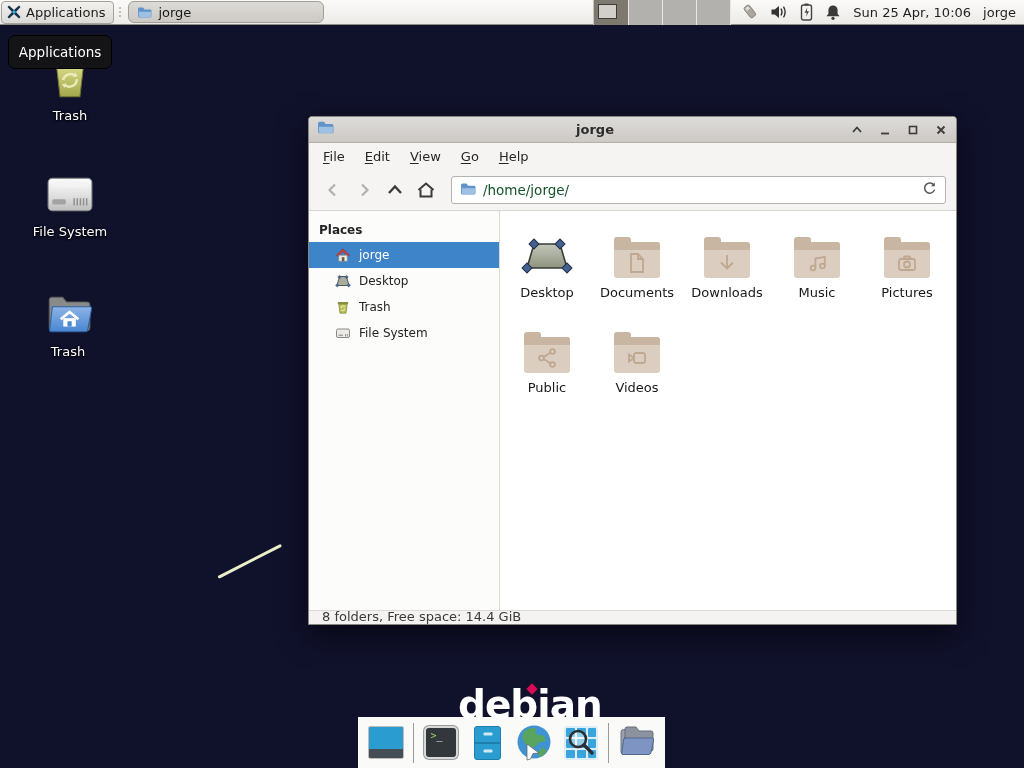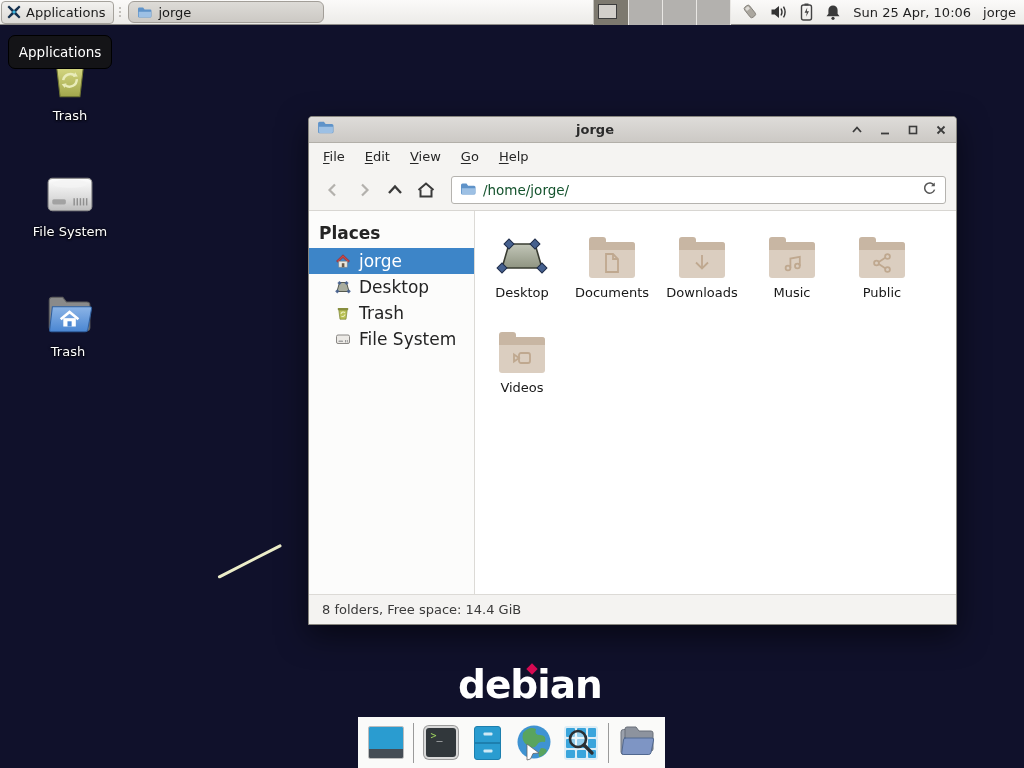--- a/index.html
+++ b/index.html
@@ -37,21 +37,21 @@
   
   .dicon { position:absolute; width:96px; text-align:center; }
   .dicon .ic { height:50px; display:flex; justify-content:center; align-items:flex-end; }
   .dicon .lbl { margin-top:6px; color:#fff; font-size:13px; text-shadow:0 1px 2px #000, 0 0 3px #000; }
 
   
   .cursor-line { position:absolute; left:218px; top:576px; width:71px; height:2.5px;
     background:#ecedc9; transform:rotate(-27deg); transform-origin:left center; border-radius:2px; z-index:5; }
 
   
-  .debian { position:absolute; left:458px; top:662px; color:#fff; font-size:39px; font-weight:600;
+  .debian { position:absolute; left:458px; top:682px; color:#fff; font-size:39px; font-weight:600;
     letter-spacing:-1px; }
   .debian .diamond { position:absolute; left:70px; top:3px; width:8px; height:8px; background:#d70a53;
     transform:rotate(45deg); }
   .debian .dotcover { position:absolute; left:68px; top:0px; width:12px; height:10px; background:#10112b; }
 
   
   .dock { position:absolute; left:358px; top:717px; width:307px; height:51px; background:#fafaf9;
     display:flex; align-items:center; gap:9px; padding:0 9px; z-index:40; }
   .dock .sep { width:1px; height:40px; background:#9a9a9a; }
   .dock-item { width:38px; height:38px; display:flex; align-items:center; justify-content:center; }
@@ -86,40 +86,40 @@
   .menu-item u { text-decoration:underline; text-underline-offset:2px; }
 
   .toolbar { height:41px; background:#f5f4f2; border-bottom:1px solid #d8d6d2; display:flex;
     align-items:center; padding:0 10px; gap:4px; }
   .tbtn { width:27px; height:27px; display:flex; align-items:center; justify-content:center; border-radius:3px; }
   .pathbar { flex:1; height:28px; margin-left:8px; background:#fff; border:1px solid #b5b3af;
     border-radius:3px; display:flex; align-items:center; padding:0 8px; gap:7px; }
   .pathbar .ptext { flex:1; font-size:13.5px; color:#14532d; }
 
   .winbody { flex:1; display:flex; min-height:0; }
-  .sidebar { width:166px; border-right:1px solid #dcdad6; background:#fcfcfb; padding-top:6px;
-    font-size:17px; color:#242424; }
+  .sidebar { width:191px; border-right:1px solid #dcdad6; background:#fcfcfb; padding-top:6px;
+    font-size:12px; color:#242424; }
   .side-header { font-weight:bold; padding:6px 10px 5px 10px; }
   .side-item { height:26px; display:flex; align-items:center; gap:8px; padding-left:26px; }
   .side-item.selected { background:#3d85c8; color:#fff; }
   .mainarea { flex:1; background:#fff; padding:12px 0 0 2px; display:flex; flex-wrap:wrap;
     align-content:flex-start; }
   .file-item { width:90px; height:95px; display:flex; flex-direction:column; align-items:center; }
   .file-item .fic { height:55px; display:flex; align-items:flex-end; justify-content:center; }
   .file-item .flabel { margin-top:7px; font-size:13px; color:#181818; }
 
   .folder48 { width:46px; height:36px; position:relative; background:#dbcec0; border-radius:3px; }
   .folder48::before { content:''; position:absolute; top:-5px; left:0; width:17px; height:9px;
     background:#c8b6a3; border-radius:3px 3px 4px 0; }
   .folder48::after { content:''; position:absolute; top:0; left:0; right:0; height:8px;
     background:#c8b6a3; border-radius:3px 3px 0 0; }
   .folder48 svg { position:absolute; left:12px; top:10px; }
 
-  .statusbar { height:30px; background:#f4f3f1; border-top:1px solid #dcdad6; display:flex;
-    align-items:center; padding-left:13px; font-size:13px; color:#3a3a3a; }
+  .statusbar { height:14px; background:#f4f3f1; border-top:1px solid #dcdad6; display:flex;
+    align-items:flex-end; padding-left:13px; font-size:13px; color:#3a3a3a; }
 </style>
 </head>
 <body>
 
 <div class="panel">
   <div class="apps-btn">
     <svg width="16" height="16" viewBox="0 0 16 16">
       <path d="M1.5 3 L6 8 L1.5 13 L3 14.5 L8 10 L13 14.5 L14.5 13 L10 8 L14.5 3 L13 1.5 L8 6 L3 1.5 Z" fill="#15314e"></path>
       <rect x="6.6" y="6.6" width="2.8" height="2.8" transform="rotate(45 8 8)" fill="#3ab2dc"></rect>
     </svg>
@@ -427,20 +427,32 @@
           <svg width="22" height="22" viewBox="0 0 22 22" fill="none" stroke="#bfa88f" stroke-width="1.8">
             <circle cx="7" cy="16" r="2.4"></circle>
                 <circle cx="16.4" cy="14" r="2.4"></circle>
             <path d="M9.4 16 V6.5 L18.8 4.8 V14"></path>
           </svg>
         </div>
           </div>
         <div class="flabel">Music</div>
       </div>
 
+      <div class="file-item">
+        <div class="fic">
+            <div class="folder48">
+          <svg width="22" height="22" viewBox="0 0 22 22" fill="none" stroke="#bfa88f" stroke-width="1.8">
+            <rect x="3" y="7" width="16" height="11" rx="2"></rect>
+                <circle cx="11" cy="12.5" r="3"></circle>
+            <path d="M7 7 L8.5 4.5 h5 L15 7"></path>
+          </svg>
+        </div>
+          </div>
+        <div class="flabel">Pictures</div>
+      </div>
 
       <div class="file-item">
         <div class="fic">
             <div class="folder48">
           <svg width="22" height="22" viewBox="0 0 22 22" fill="none" stroke="#bfa88f" stroke-width="1.8">
             <circle cx="5.5" cy="11" r="2.4"></circle>
                 <circle cx="16.5" cy="4.5" r="2.4"></circle>
                 <circle cx="16.5" cy="17.5" r="2.4"></circle>
             <path d="M7.8 9.9 L14.2 5.7 M7.8 12.1 L14.2 16.3"></path>
           </svg>

